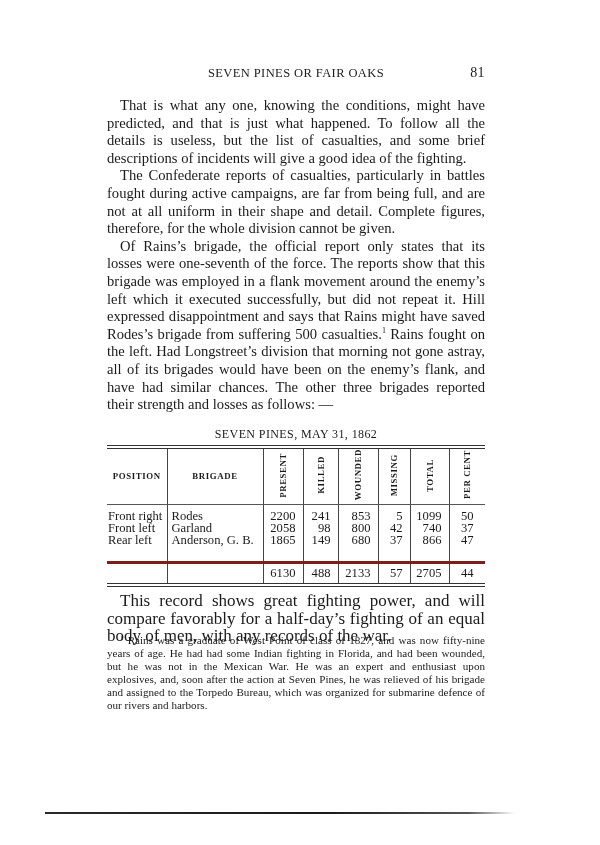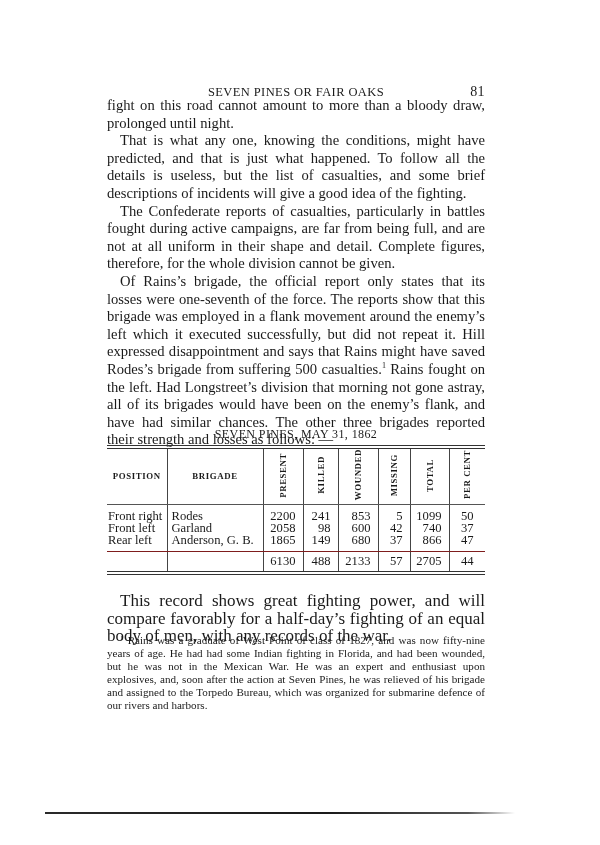--- a/index.html
+++ b/index.html
@@ -23,21 +23,20 @@
     }
     .running-head {
       position: absolute;
       top: 66px;
       left: 0;
       width: 378px;
       height: 16px;
       font-family: "Liberation Serif", serif;
       font-size: 12.5px;
       letter-spacing: 0.4px;
-      margin-top: 19px;
     }
     .running-head .title {
       position: absolute;
       left: 0;
       right: 0;
       text-align: center;
     }
     .running-head .folio {
       position: absolute;
       right: 0;
@@ -117,22 +116,22 @@
       white-space: nowrap;
     }
     table.casualties tbody.data td {
       line-height: 12.2px;
       vertical-align: top;
     }
     table.casualties tbody.data tr:first-child td {
       padding-top: 5px;
     }
     table.casualties tbody.data tr:last-child td {
-      padding-bottom: 5px;
-      border-bottom: 1px solid #7f1d1d;
+      padding-bottom: 15px;
+      border-bottom: 3px solid #7f1d1d;
     }
     table.casualties tbody.total td {
       height: 19px;
       vertical-align: middle;
     }
     td.txt { text-align: left; padding-left: 1px !important; }
     td.num { text-align: right; padding-right: 7px !important; }
     td.pct { text-align: center; }
     .after-table {
       position: absolute;
@@ -180,21 +179,20 @@
 <body>
 
 <div class="page">
 
   <div class="running-head">
     <span class="title">SEVEN PINES OR FAIR OAKS</span>
     <span class="folio">81</span>
   </div>
 
   <div class="body-text">
-    <p class="noindent">fight on this road cannot amount to more than a bloody draw, prolonged until night.</p>
     <p>That is what any one, knowing the conditions, might have predicted, and that is just what happened.  To follow all the details is useless, but the list of casualties, and some brief descriptions of incidents will give a good idea of the fighting.</p>
     <p>The Confederate reports of casualties, particularly in battles fought during active campaigns, are far from being full, and are not at all uniform in their shape and detail.  Complete figures, therefore, for the whole division cannot be given.</p>
     <p><span>Of Rains’s brigade, the official report only states that its losses were one-seventh of the force.  The reports show that this brigade was employed in a flank movement around the enemy’s left which it executed successfully, but did not repeat it.  Hill expressed disappointment and says that Rains might have saved Rodes’s brigade from suffering 500 casualties.</span><sup class="fn">1</sup><span>  Rains fought on the left.  Had Longstreet’s division that morning not gone astray, all of its brigades would have been on the enemy’s flank, and have had similar chances.  The other three brigades reported their strength and losses as follows: —</span></p>
   </div>
 
   <div class="table-caption">SEVEN PINES, MAY 31, 1862</div>
 
   <div class="table-wrap">
     <div class="dbl-rule"></div>
     <table class="casualties">
@@ -229,21 +227,21 @@
           <td class="num">853</td>
           <td class="num">5</td>
           <td class="num">1099</td>
           <td class="pct">50</td>
         </tr>
         <tr>
           <td class="txt">Front left</td>
           <td class="txt" style="padding-left:4px !important">Garland</td>
           <td class="num">2058</td>
           <td class="num">98</td>
-          <td class="num">600</td>
+          <td class="num">800</td>
           <td class="num">42</td>
           <td class="num">740</td>
           <td class="pct">37</td>
         </tr>
         <tr>
           <td class="txt">Rear left</td>
           <td class="txt" style="padding-left:4px !important">Anderson, G. B.</td>
           <td class="num">1865</td>
           <td class="num">149</td>
           <td class="num">680</td>

